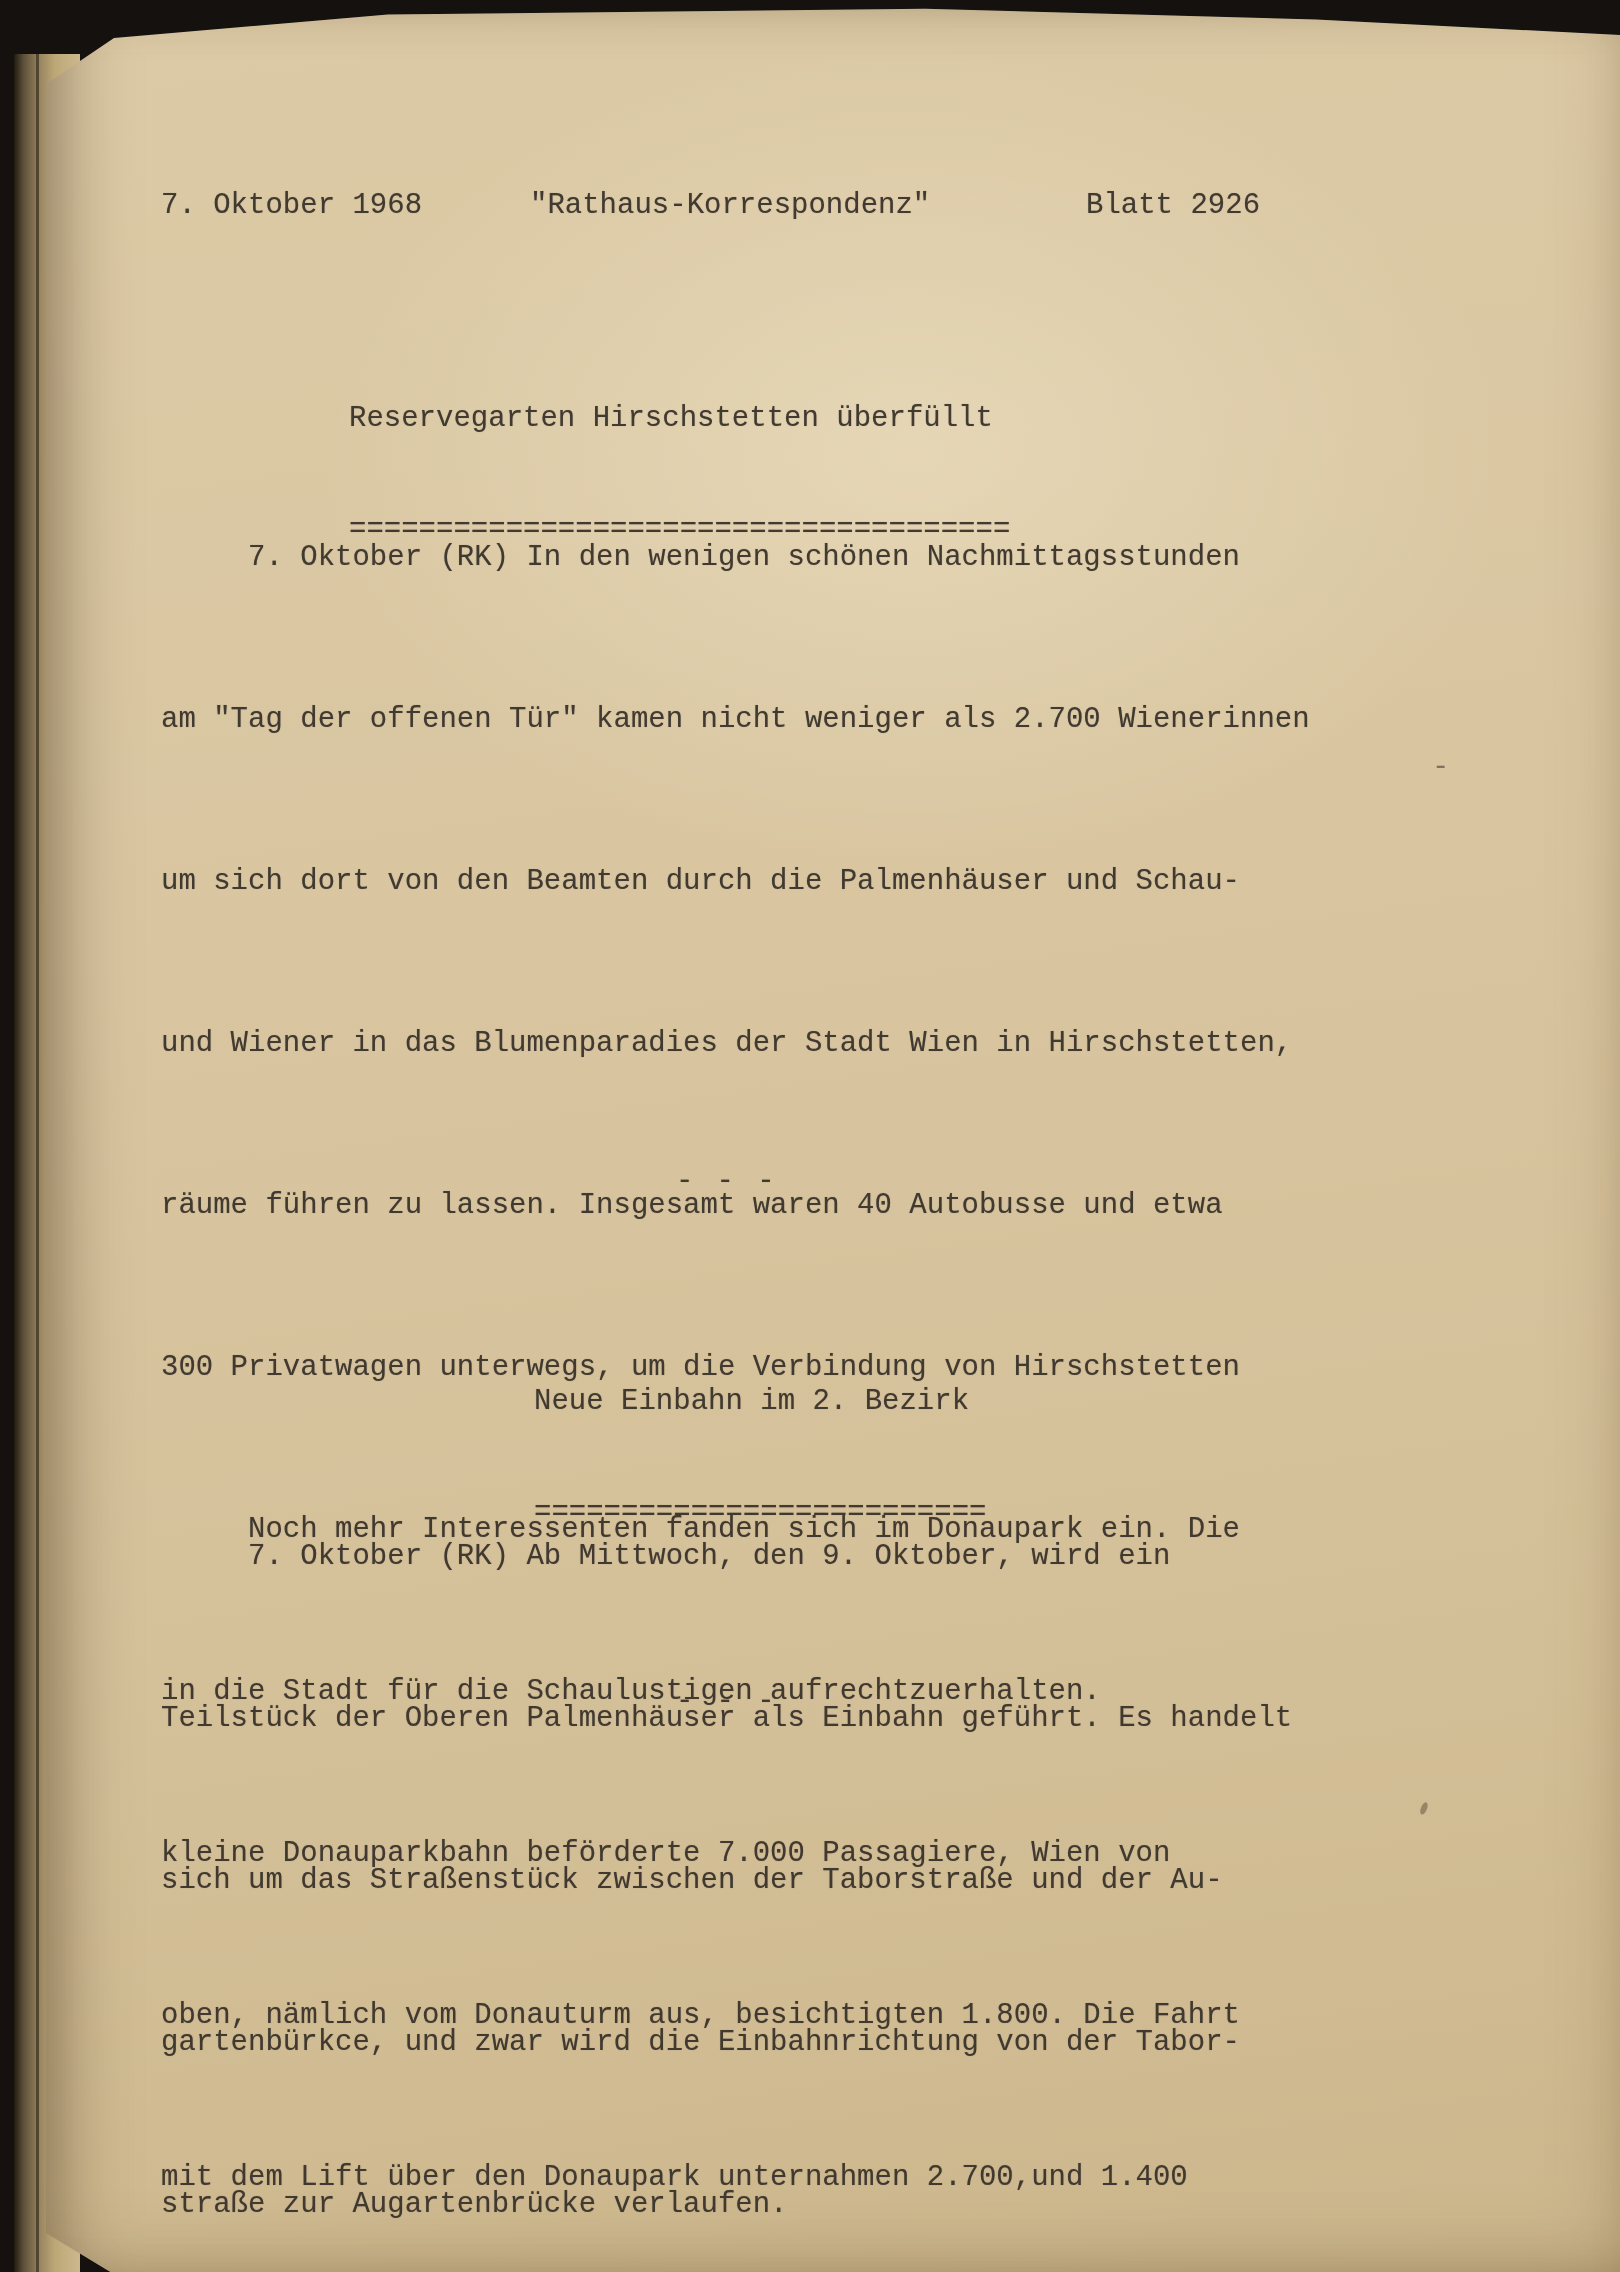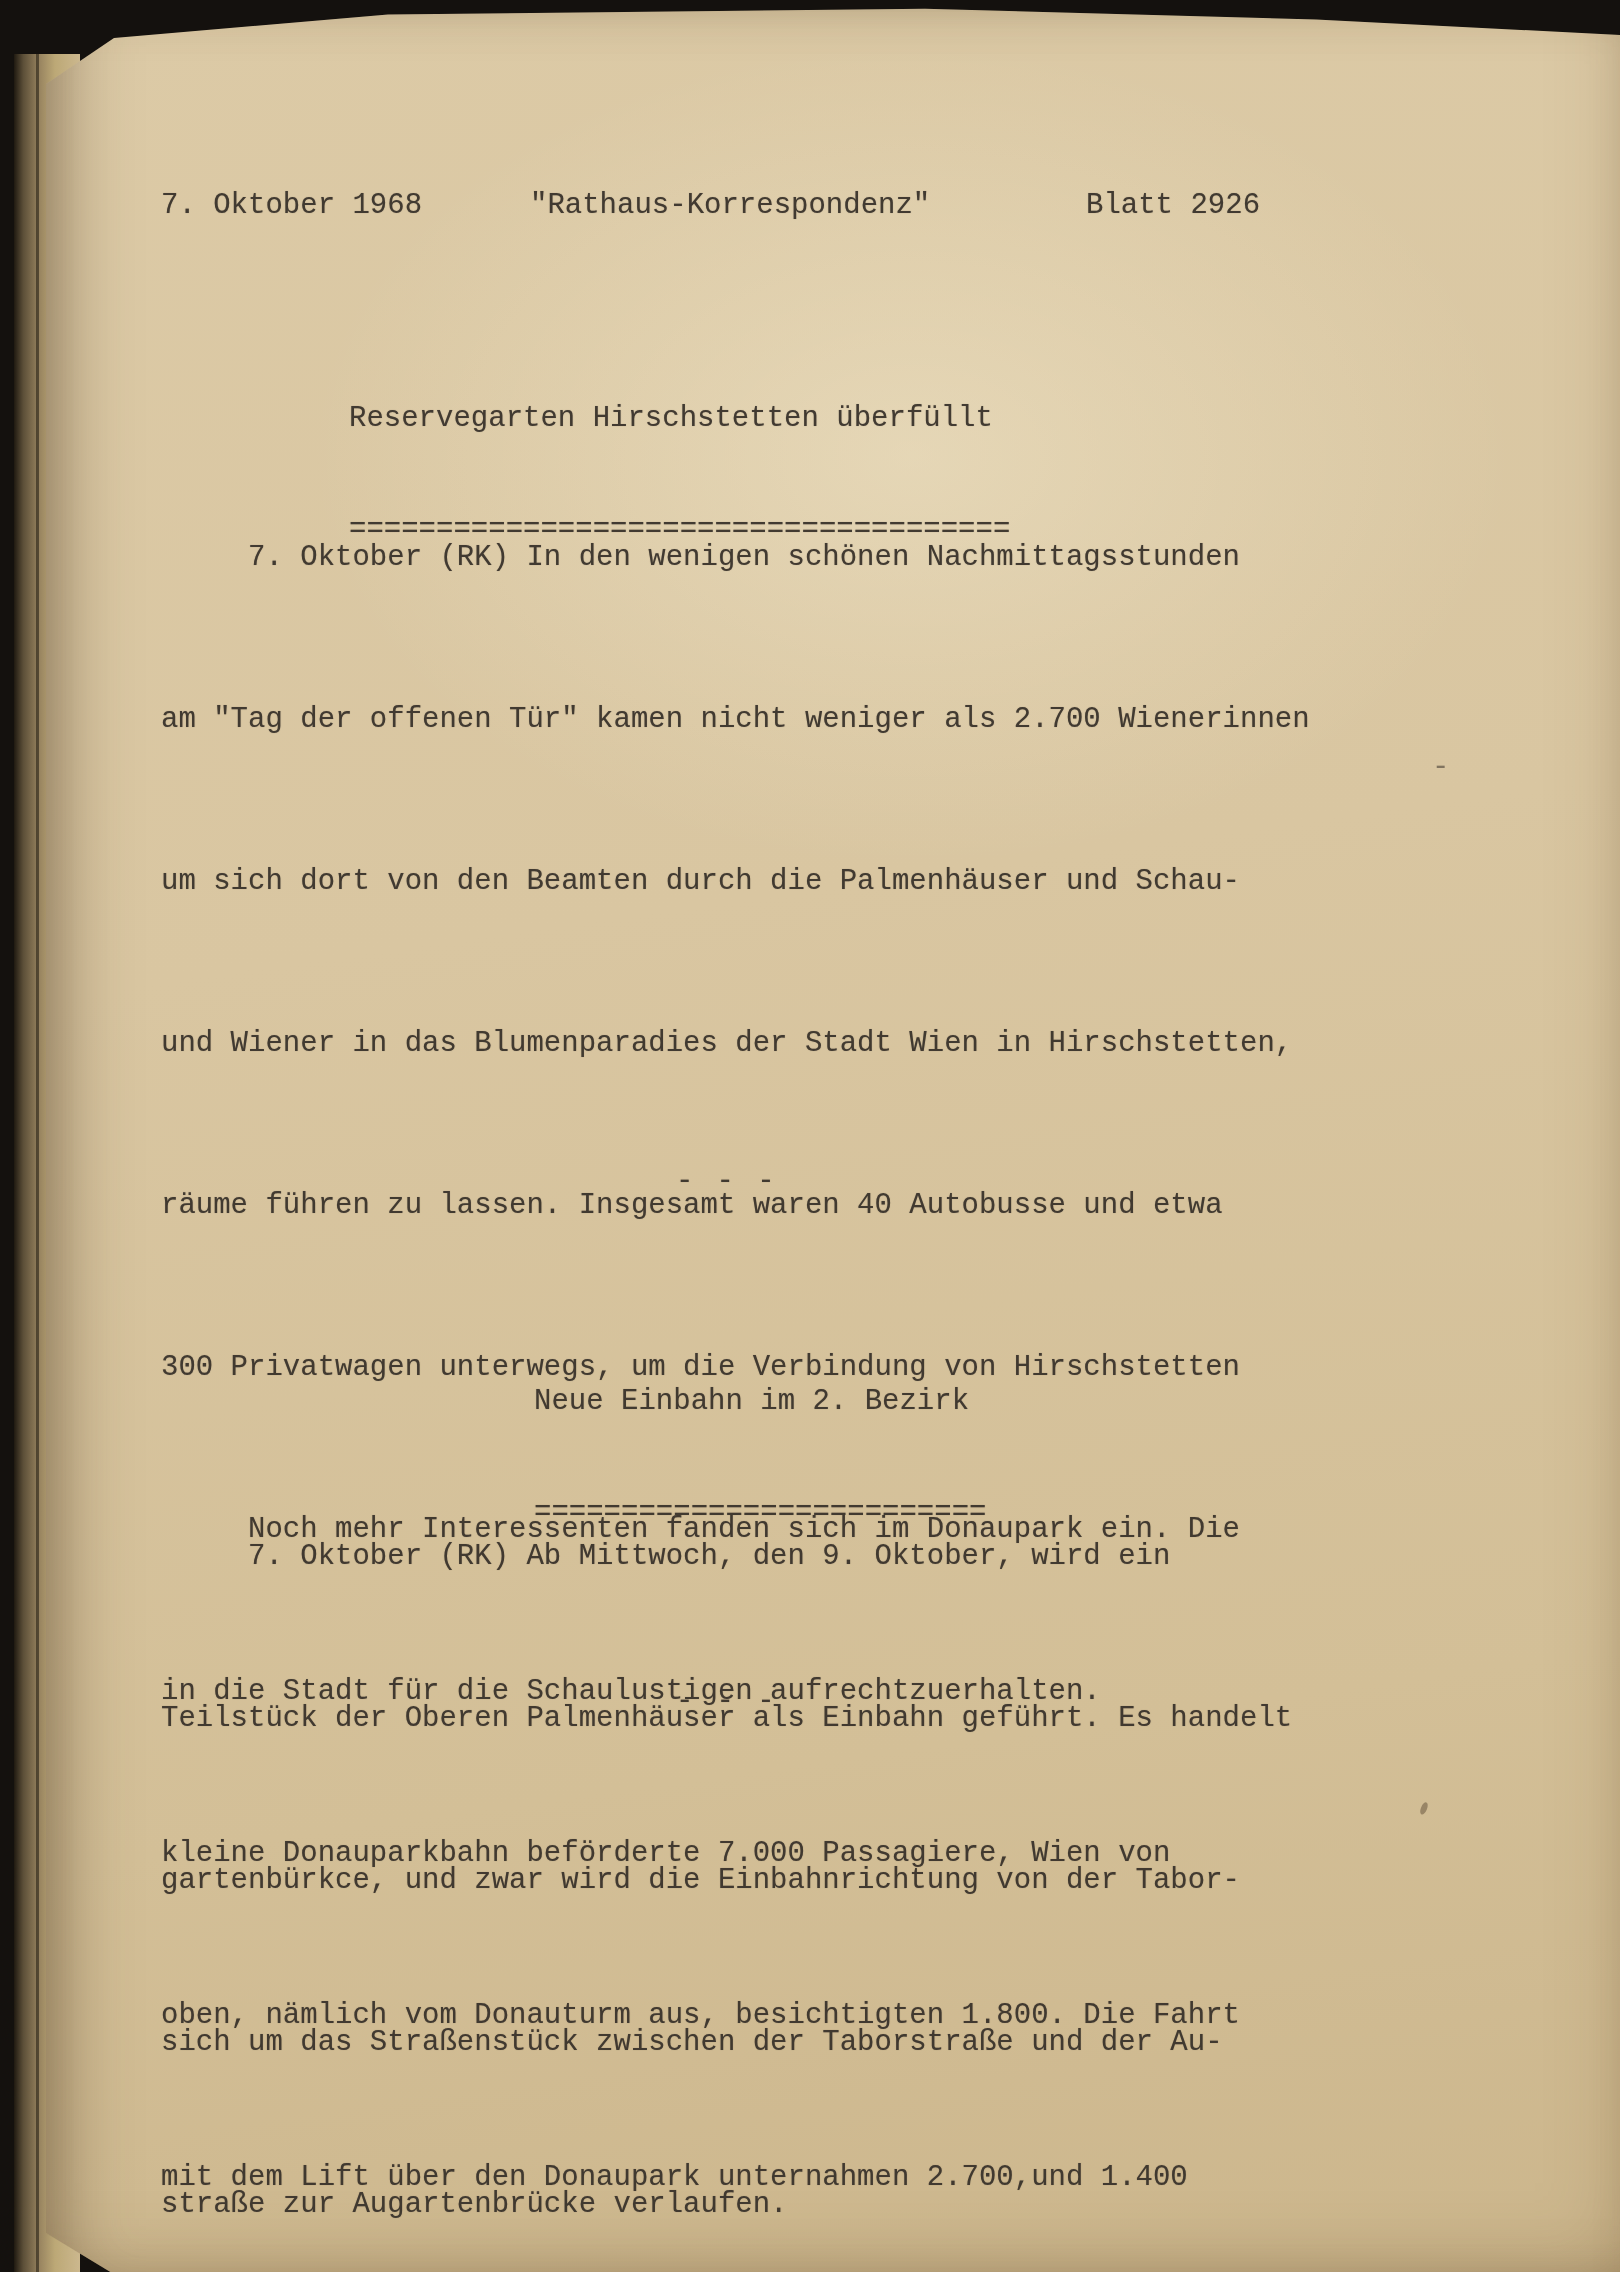--- a/index.html
+++ b/index.html
@@ -124,22 +124,22 @@
   <div class="txt sep s1">- - -</div>
 
   <div class="txt title-block t2">
     <div>Neue Einbahn im 2. Bezirk</div>
     <div class="equals">==========================</div>
   </div>
 
   <div class="txt body-block b2">
     <div>     7. Oktober (RK) Ab Mittwoch, den 9. Oktober, wird ein</div>
     <div>Teilstück der Oberen Palmenhäuser als Einbahn geführt. Es handelt</div>
+    <div>sich um das Straßenstück zwischen der Taborstraße und der Au-</div>
     <div>gartenbürkce, und zwar wird die Einbahnrichtung von der Tabor-</div>
-    <div>sich um das Straßenstück zwischen der Taborstraße und der Au-</div>
     <div>straße zur Augartenbrücke verlaufen.</div>
   </div>
 
   <div class="txt sep s2">- - -</div>
 
   <div class="txt artifact-dash">-</div>
   <div class="speck"></div>
 
 </div>
 

